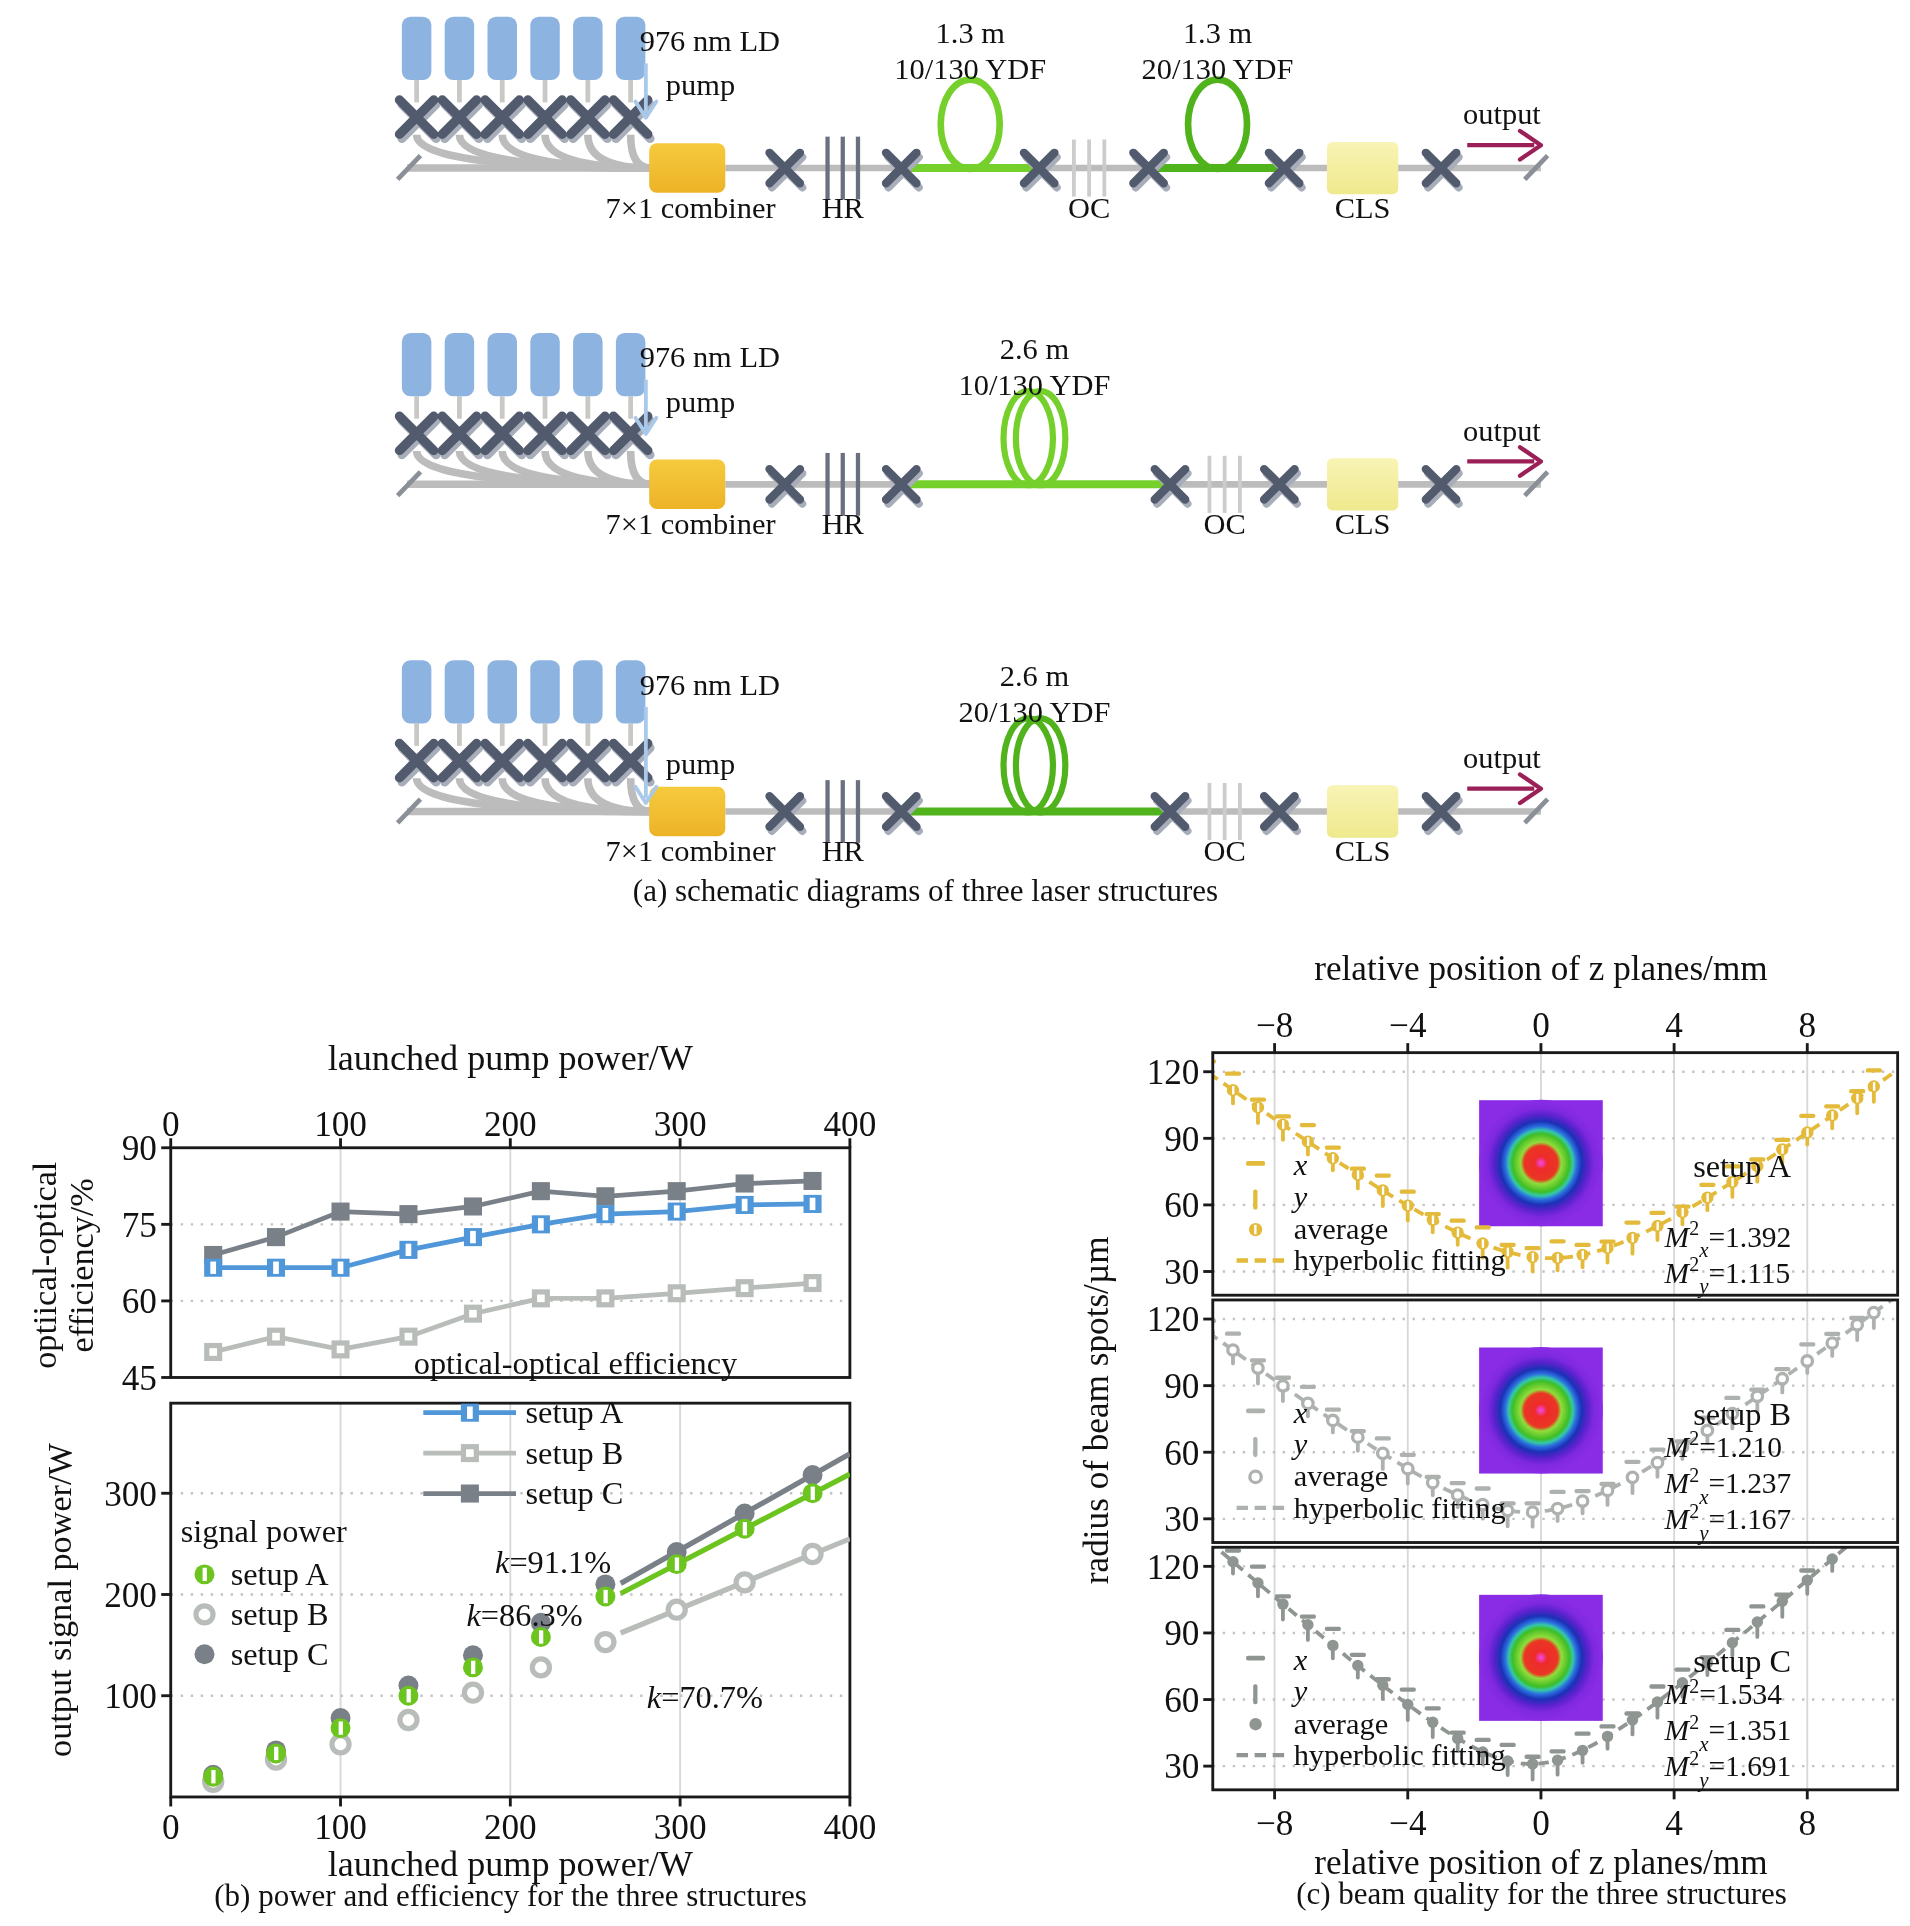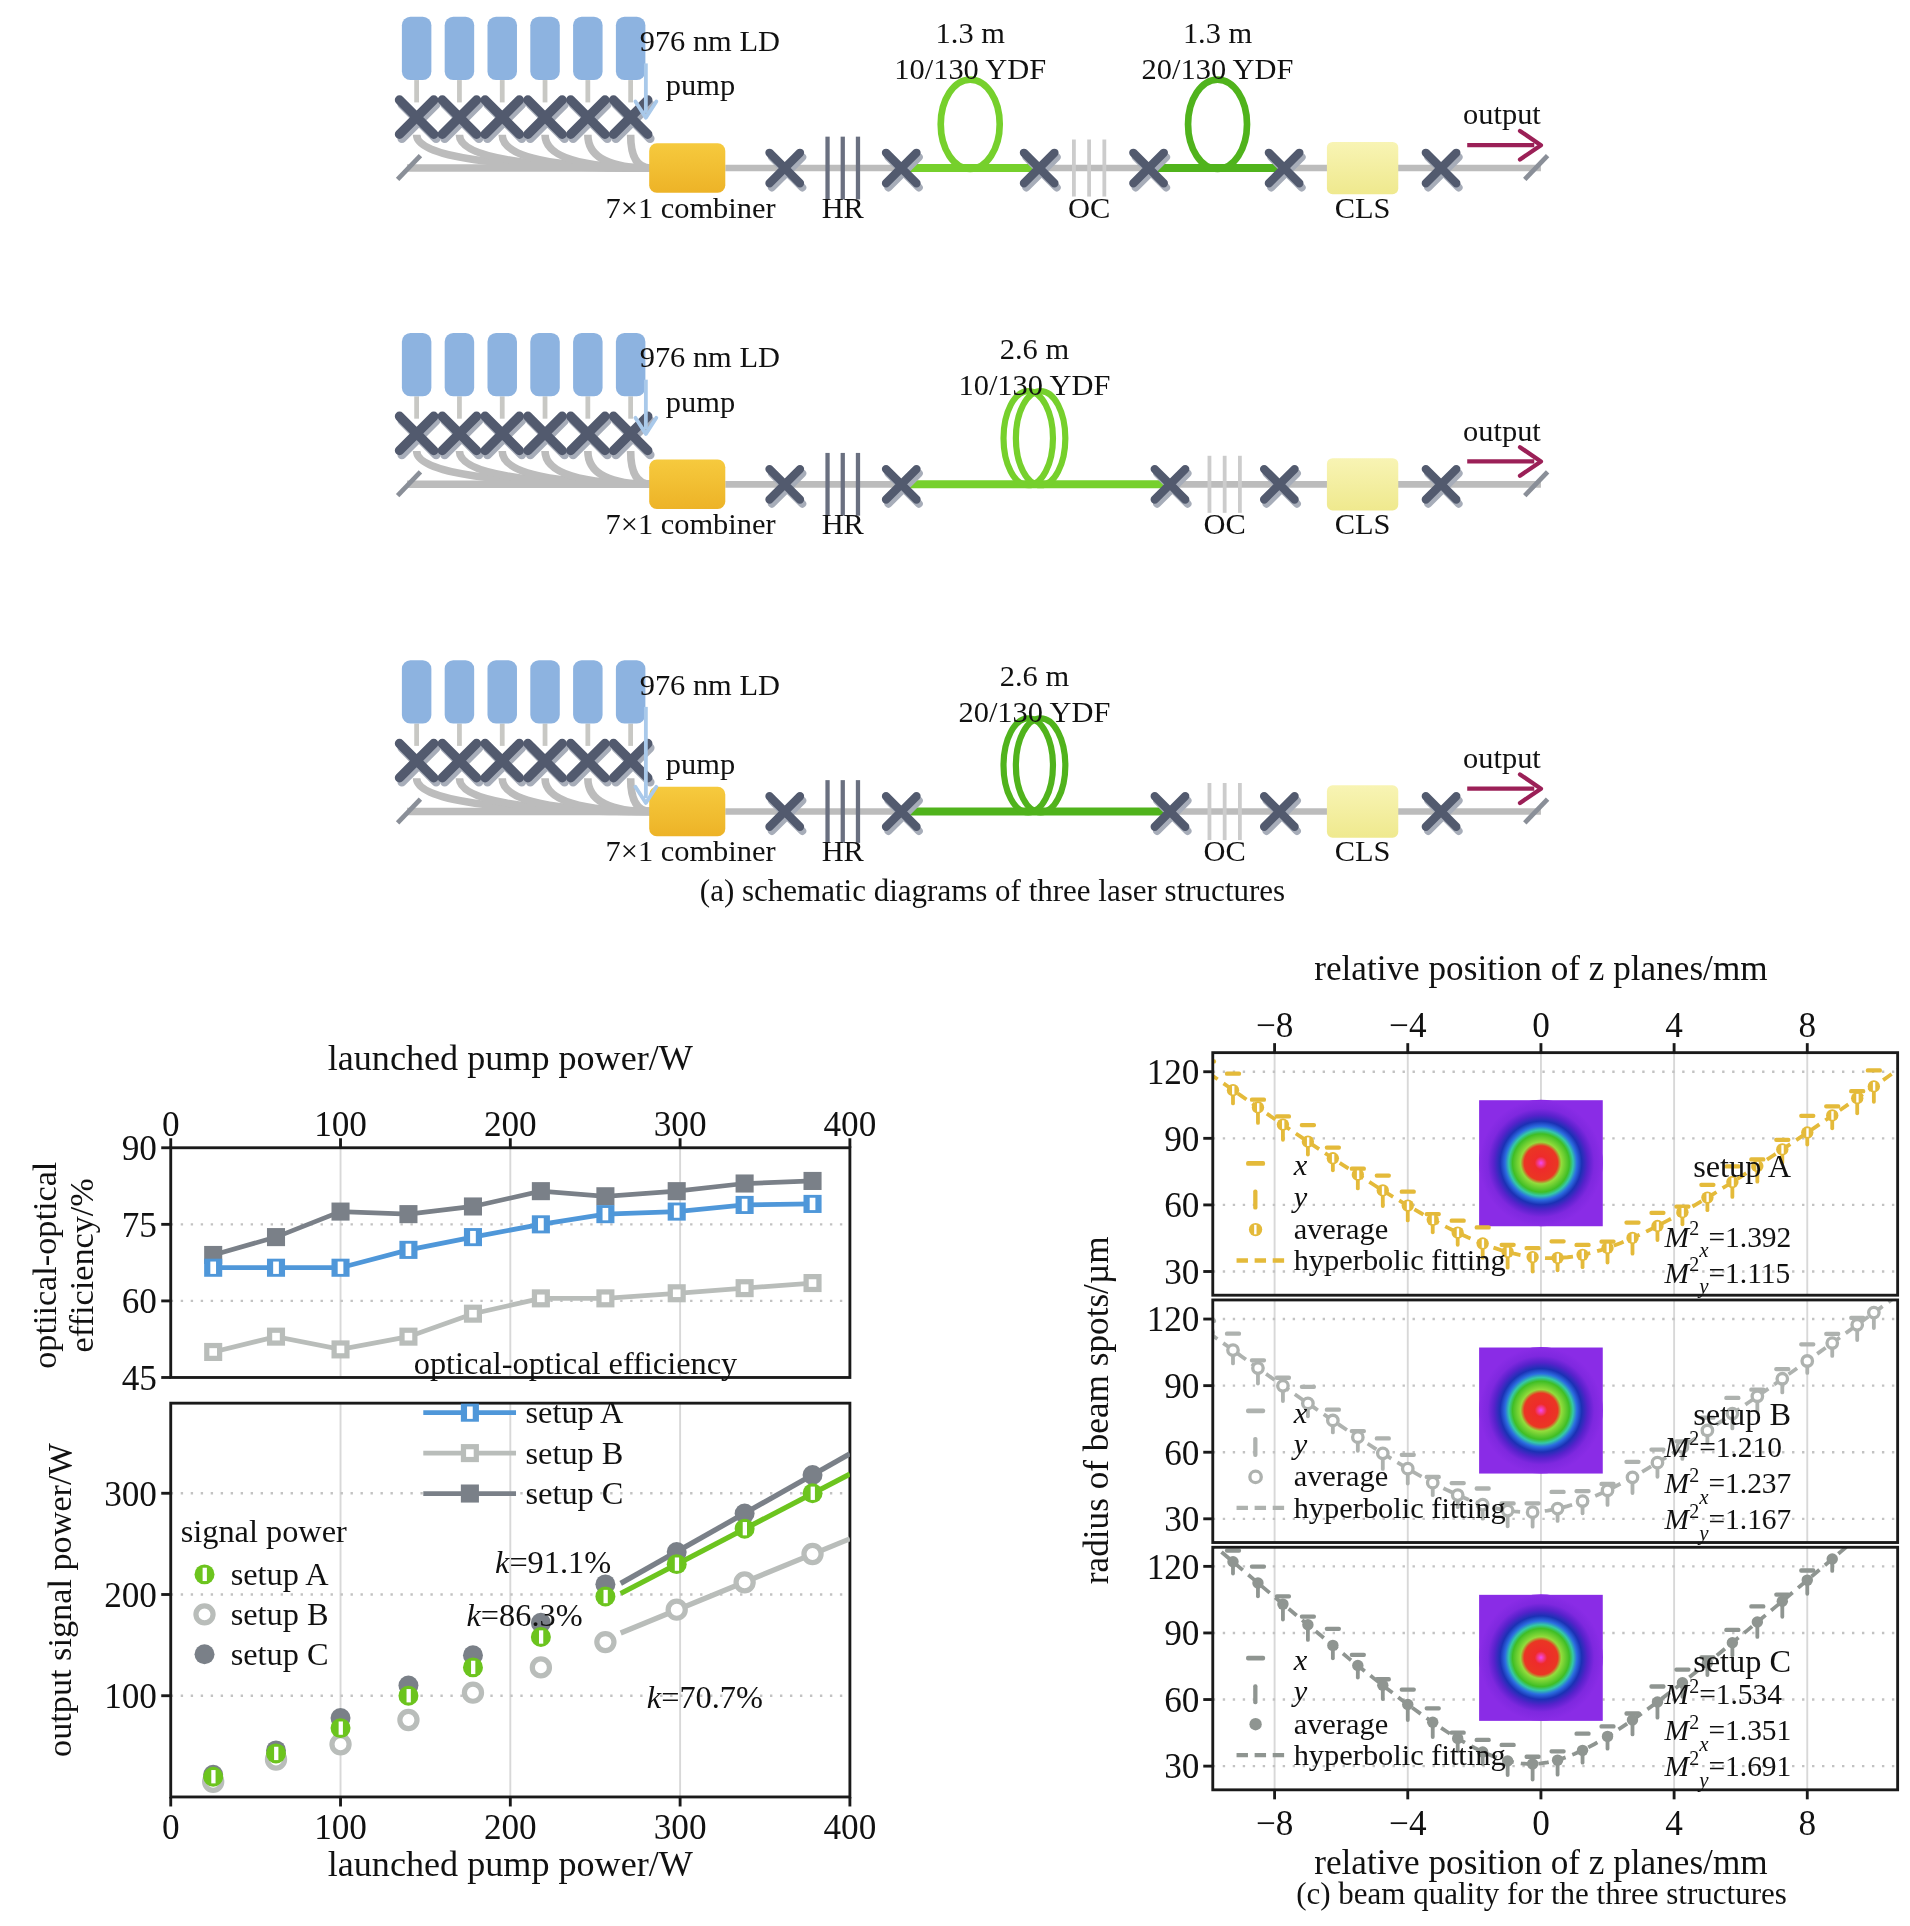--- a/index.html
+++ b/index.html
@@ -1,20 +1,20 @@
 <!DOCTYPE html>
 <html style="font-size:7.6px"><head>
 <meta charset="utf-8">
 <style>
   html,body{margin:0;padding:0;background:#ffffff;}
   .page{position:relative;width:1910px;height:1926px;background:#ffffff;overflow:hidden;
         font-family:"Liberation Serif",serif;color:#111;}
   svg{position:absolute;left:0;top:0;}
   .cap{position:absolute;text-align:center;font-size:31px;line-height:34px;color:#111;}
-  .cap-a{left:612px;top:874px;width:761px;}
+  .cap-a{left:545px;top:874px;width:761px;}
   .cap-b{left:130px;top:1879px;width:761px;}
   .cap-c{left:1161px;top:1877px;width:761px;}
 </style>
 </head>
 <body>
 
 <div class="page">
   <svg id="fig-svg" width="1910" height="1926" viewBox="0 0 4016 4049">
       <g>
         <g>
@@ -923,15 +923,16 @@
             <text x="2720" y="3711" font-size="64" text-anchor="start" fill="#111" font-family="&quot;Liberation Serif&quot;, serif" font-style="normal">hyperbolic fitting</text>
           </g>
           <text x="3560" y="3515" font-size="68" text-anchor="start" fill="#111" font-family="&quot;Liberation Serif&quot;, serif" font-style="normal">setup C</text>
           <text x="3500" y="3583" font-size="62" text-anchor="start" fill="#111" font-family="&quot;Liberation Serif&quot;, serif"><tspan font-style="italic">M</tspan><tspan dy="-24" font-size="42">2</tspan><tspan dy="24">=1.534</tspan></text>
           <text x="3500" y="3659" font-size="62" text-anchor="start" fill="#111" font-family="&quot;Liberation Serif&quot;, serif"><tspan font-style="italic">M</tspan><tspan dy="-24" font-size="42">2</tspan><tspan dy="46" font-size="44" font-style="italic">x</tspan><tspan dy="-22">=1.351</tspan></text>
           <text x="3500" y="3735" font-size="62" text-anchor="start" fill="#111" font-family="&quot;Liberation Serif&quot;, serif"><tspan font-style="italic">M</tspan><tspan dy="-24" font-size="42">2</tspan><tspan dy="46" font-size="44" font-style="italic">y</tspan><tspan dy="-22">=1.691</tspan></text>
         </g>
       </g>
     </svg>
   <div class="cap cap-a">(a) schematic diagrams of three laser structures</div>
+  <div class="cap cap-b">(b) power and efficiency for the three structures</div>
   <div class="cap cap-c">(c) beam quality for the three structures</div>
 </div>
 
 
 </body></html>

